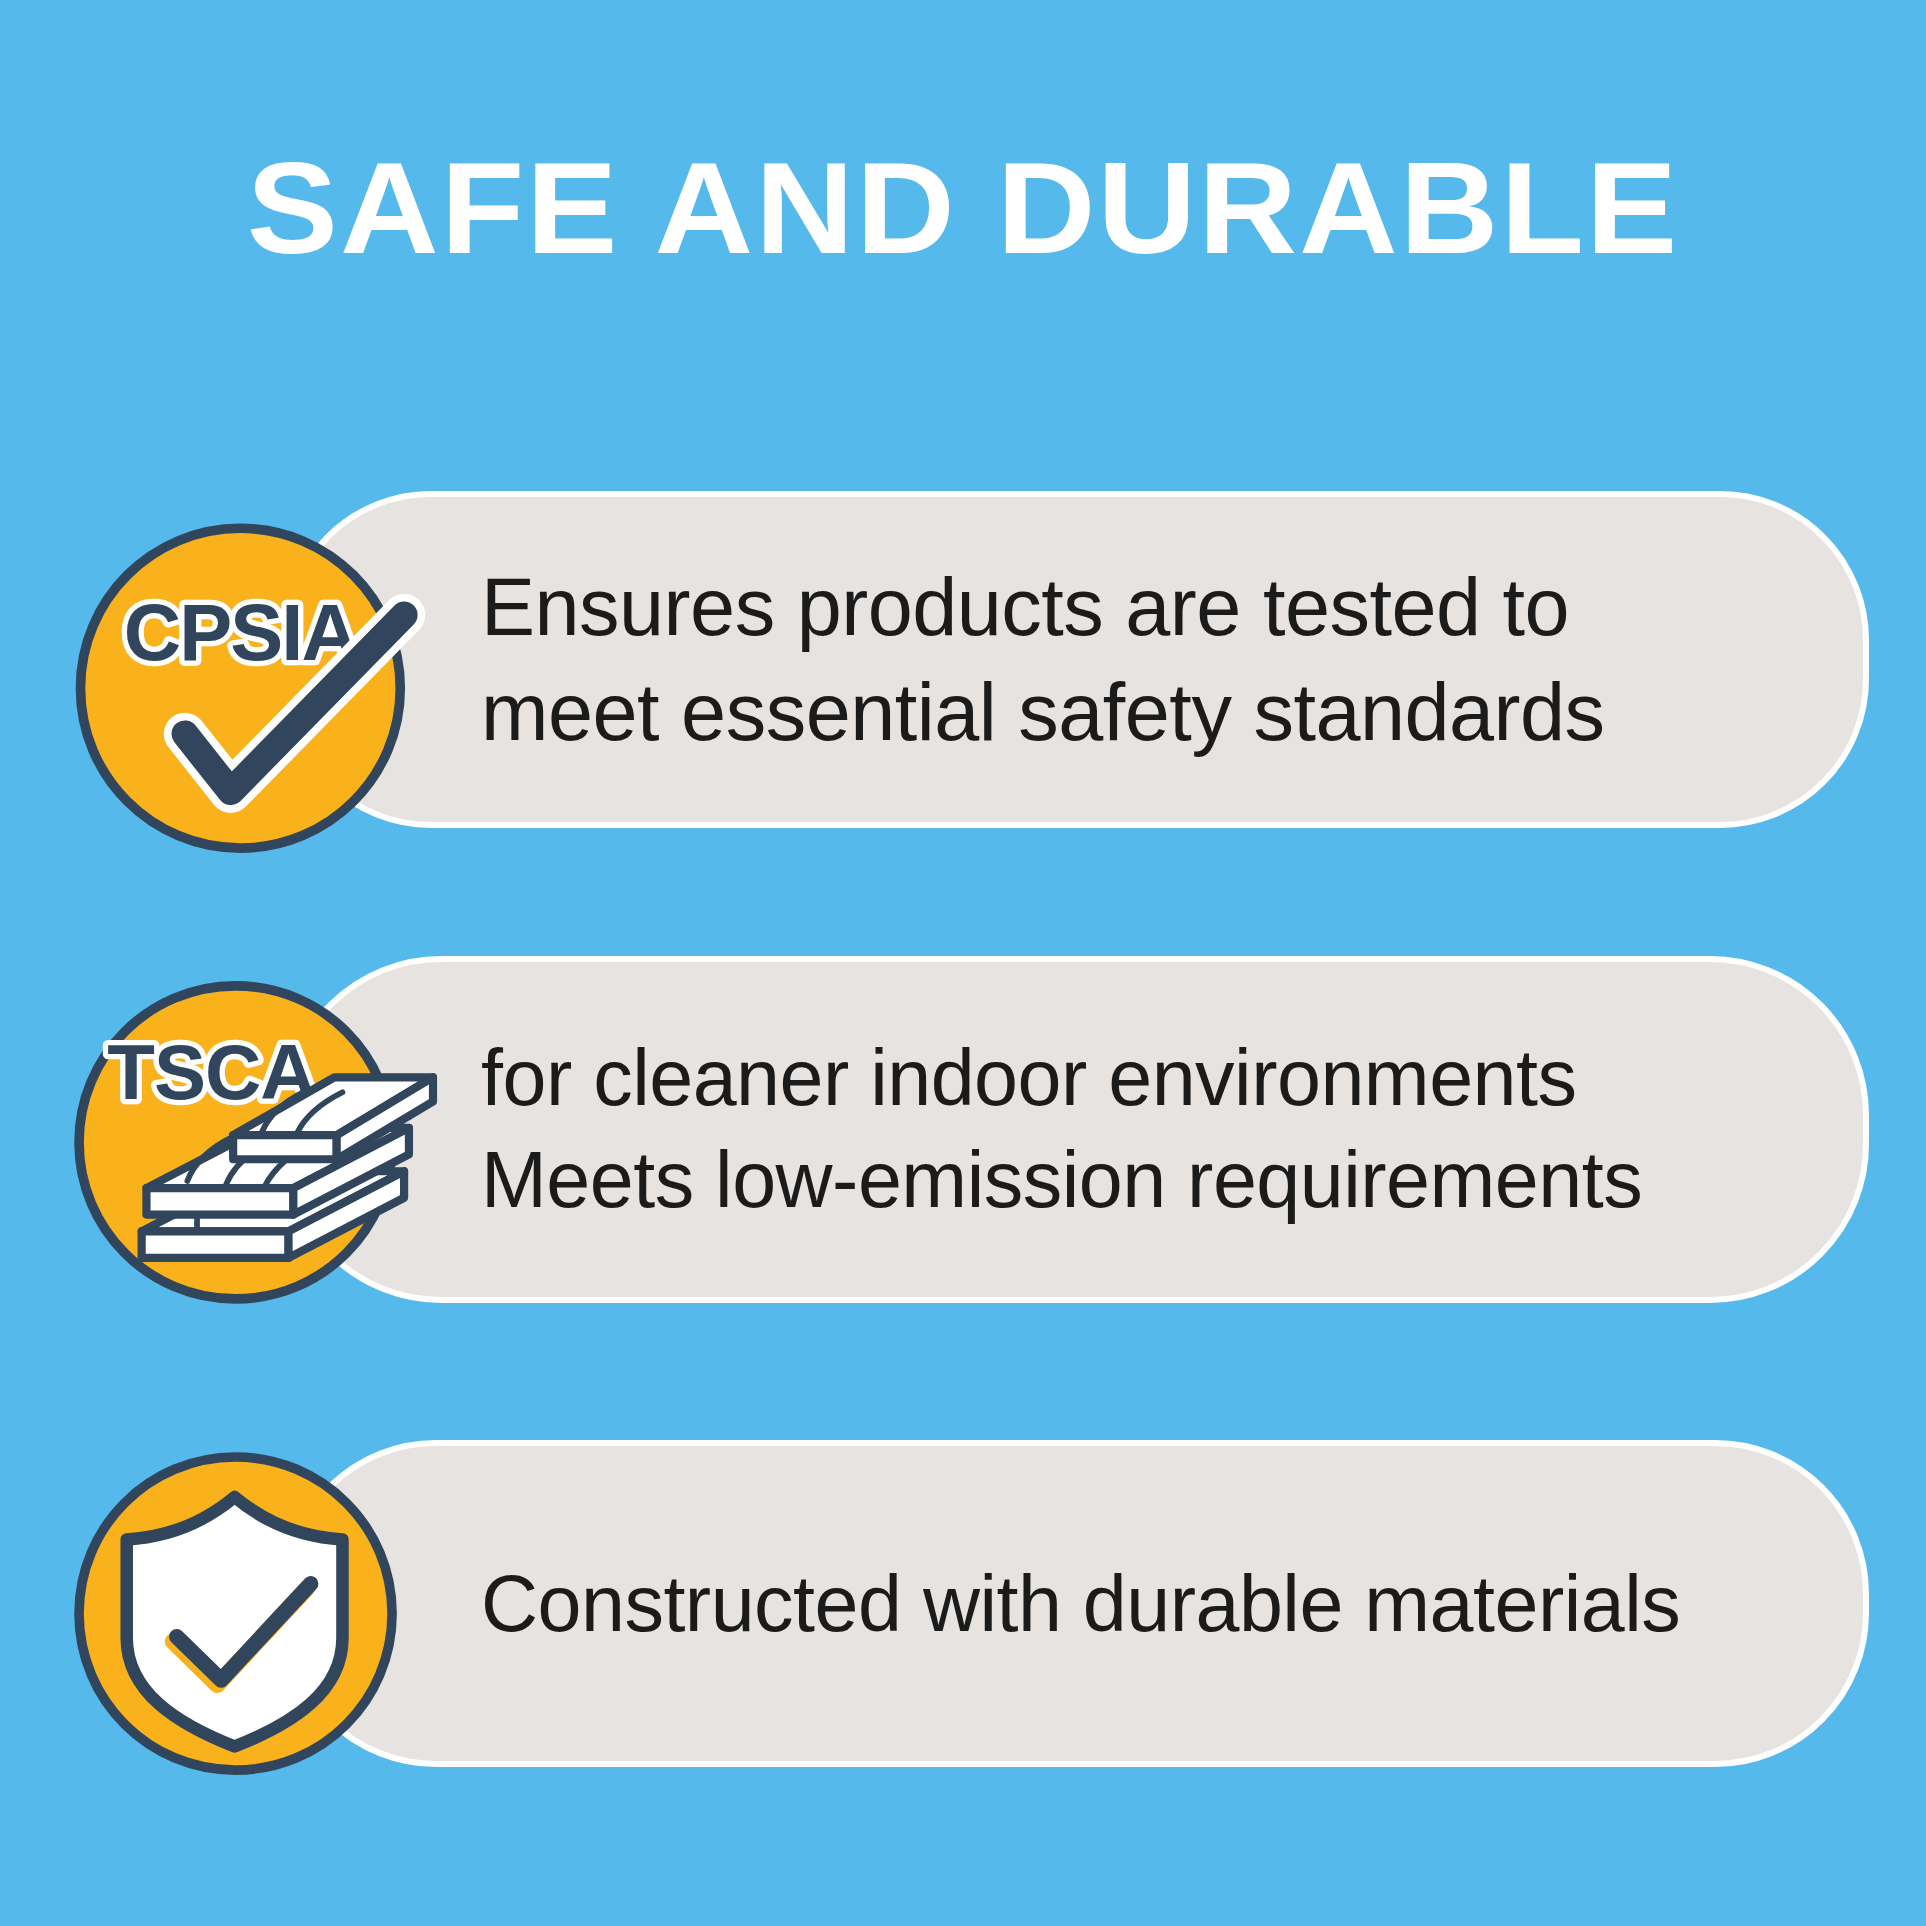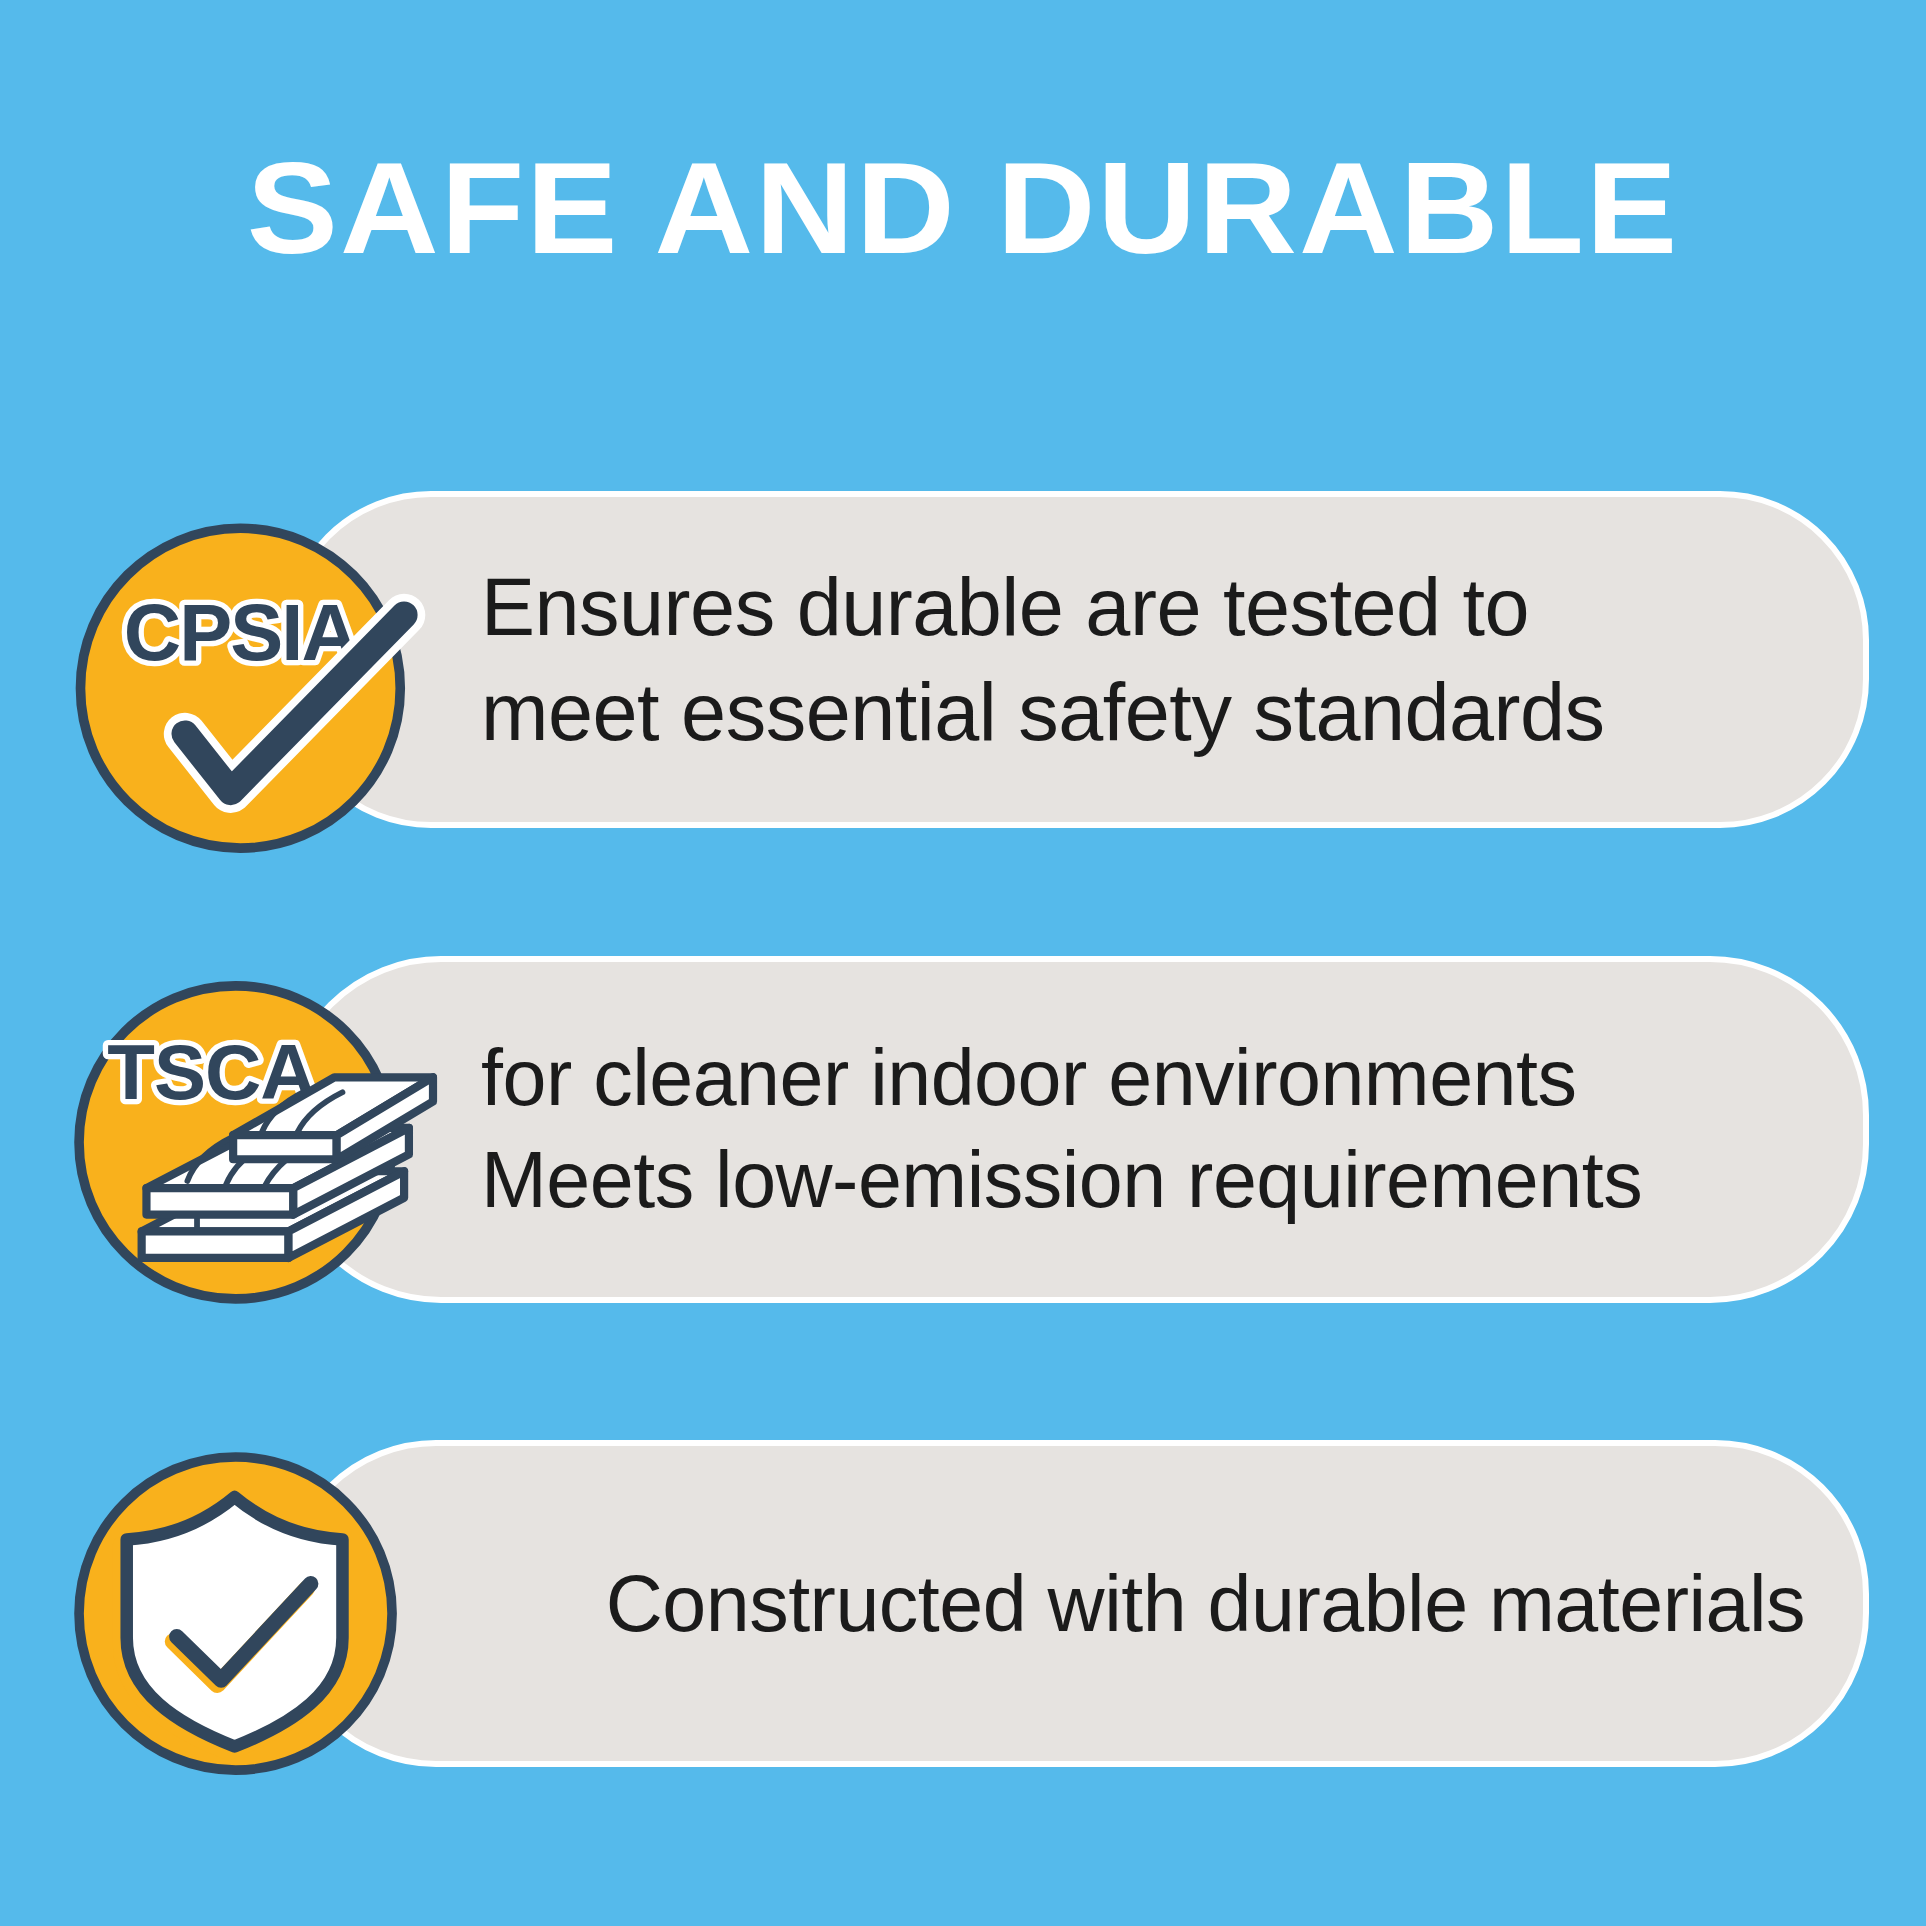--- a/index.html
+++ b/index.html
@@ -56,21 +56,21 @@
     top: 0;
     width: 1587px;
     height: 100%;
     box-sizing: border-box;
     background: #E6E3E0;
     border: 6.7px solid #FFFFFF;
     border-radius: 144px;
   }
   #row-0 .card { border-radius: 149px 149px 149px 149px; }
   #row-1 .card { border-radius: 159px; }
-  #row-2 .card { border-radius: 154px; text-align: right; }
+  #row-2 .card { border-radius: 154px; }
 
   .card-text {
     position: absolute;
     left: 193px;
     right: 58px;
     top: 50%;
     transform: translateY(-50%);
     color: #1B1B1B;
     font-family: "Liberation Sans Narrow", "Liberation Sans", sans-serif;
     font-size: 81px;
@@ -98,21 +98,21 @@
 </head>
 <body>
 
 <div id="page">
 
   <div class="title">SAFE AND DURABLE</div>
 
   <div class="row" id="row-0">
     <div class="card">
       <div class="card-text">
-        <div>Ensures durable are tested to</div>
+        <div>Ensures products are tested to</div>
         <div>meet essential safety standards</div>
       </div>
     </div>
 
     <div class="badge">
       <svg width="366" height="366" viewBox="0 0 760 760" xmlns="http://www.w3.org/2000/svg">
 
         <circle cx="360" cy="370" r="330" fill="#F9B11C"></circle>
         <path d="M360 38 C543 38 692 186 692 370 C692 554 543 702 360 702 C177 702 28 554 28 370 C28 186 177 38 360 38 Z" fill="none" stroke="#31465C" stroke-width="20" stroke-linecap="round"></path>
 

